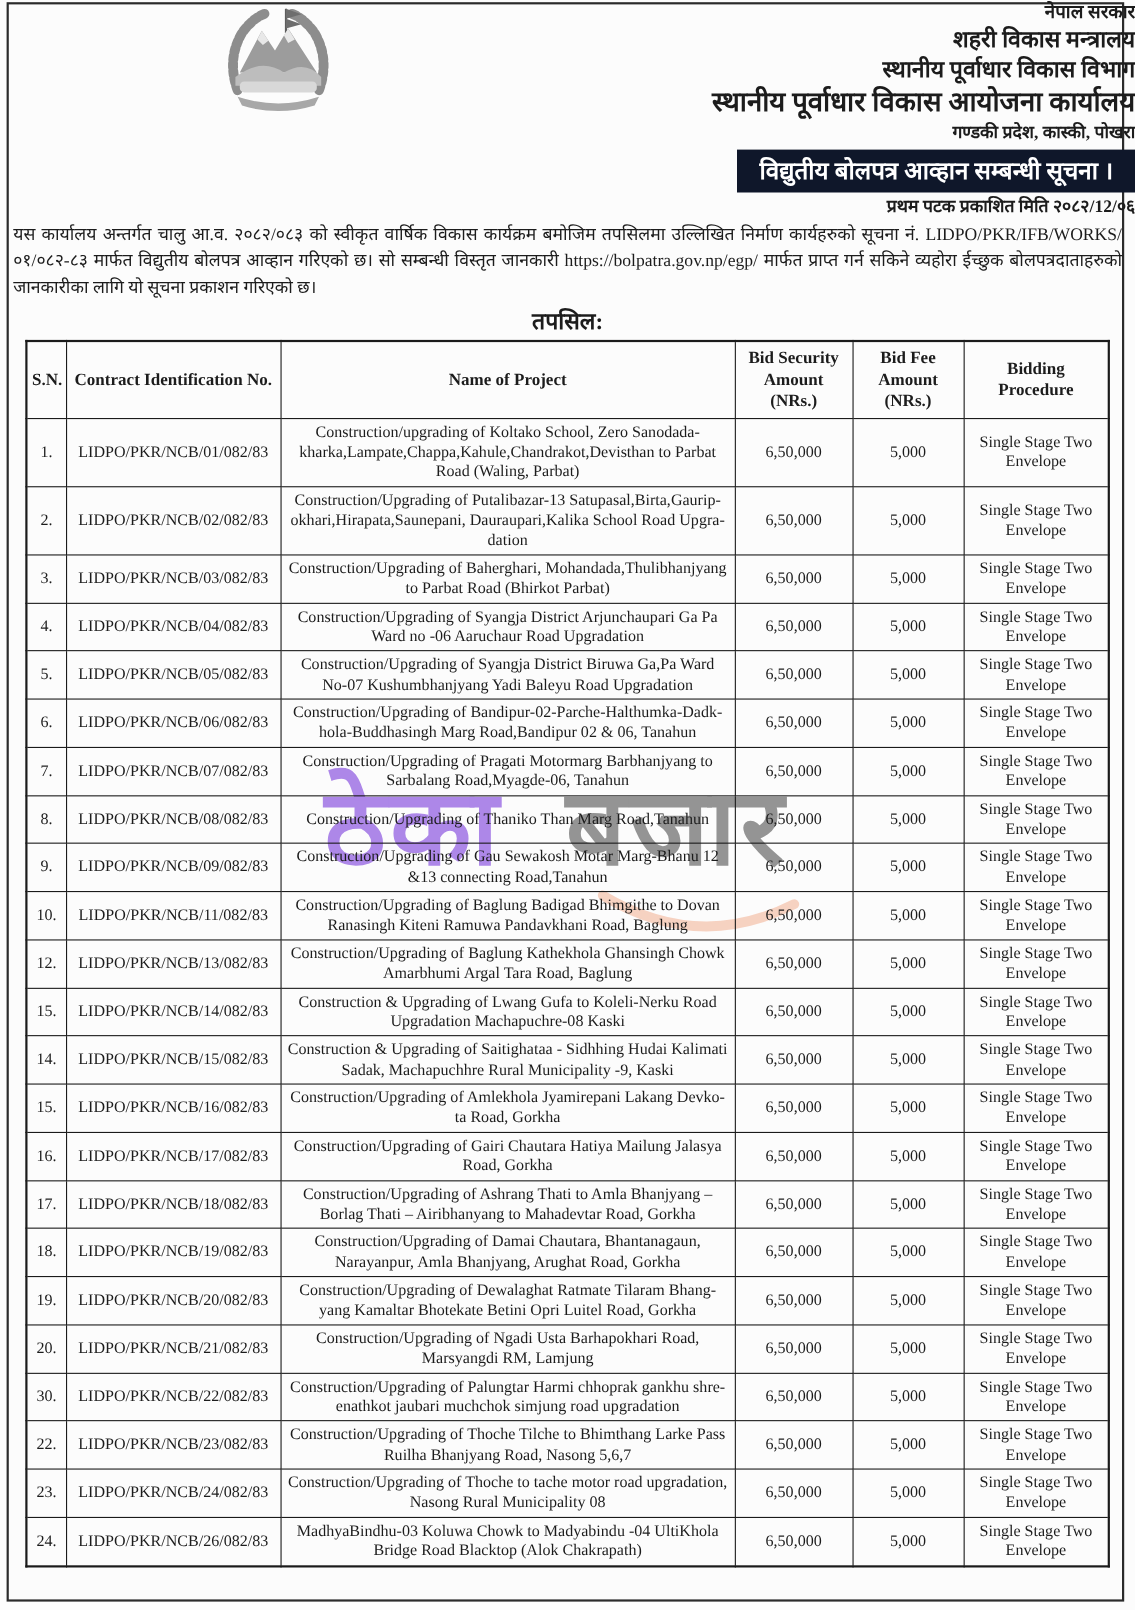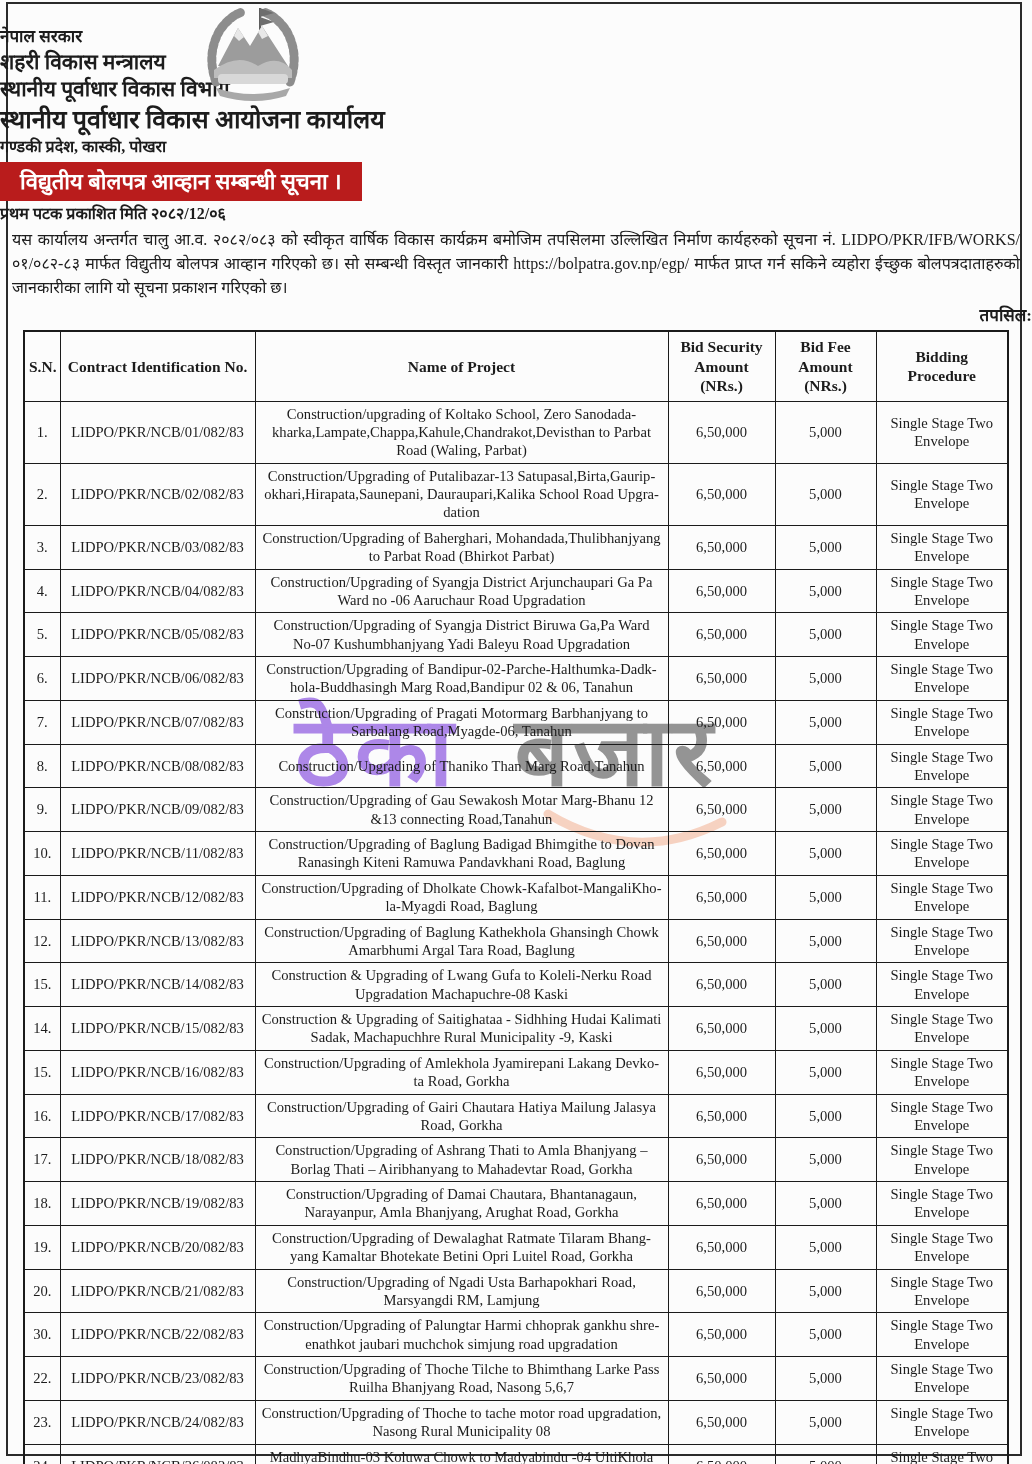--- a/index.html
+++ b/index.html
@@ -7,37 +7,37 @@
     width:1032px;height:1464px;position:relative;background:#fcfcfc;
     font-family:"Liberation Serif","DejaVu Serif",serif;color:#1c1c1c;
     overflow:hidden;
   }
   .frame{
     position:absolute;left:6px;top:2px;width:1016px;height:1454px;
     border:2px solid #2b2b2b;box-sizing:border-box;pointer-events:none;
   }
   .content{position:relative;z-index:2;}
   
-  .header{position:relative;text-align:left;padding-top:26px;}
+  .header{position:relative;text-align:right;padding-top:0;}
   .emblem{position:absolute;left:198px;top:4px;width:110px;height:102px;}
   .h-govt{font-size:17px;font-weight:bold;line-height:1.35;}
   .h-ministry,.h-dept{font-size:21px;font-weight:bold;line-height:1.3;}
   .h-office{font-size:25px;font-weight:bold;line-height:1.3;}
   .h-loc{font-size:16px;font-weight:bold;line-height:1.4;}
   .title-bar{
-    display:inline-block;background:#b91c1c;color:#ffffff;
+    display:inline-block;background:#0f172a;color:#ffffff;
     font-size:22px;font-weight:bold;padding:3px 20px 6px;margin:4px auto 1px;
   }
   .pub-line{font-size:16px;font-weight:bold;}
   
   .intro{
     font-size:16px;line-height:1.5;text-align:justify;
     margin:4px 12px 0 12px;
   }
-  .tapasil{text-align:right;font-weight:bold;font-size:17px;margin:3px 0 4px;}
+  .tapasil{text-align:center;font-weight:bold;font-size:21px;margin:3px 0 4px;}
   
   table.notice{
     width:984px;margin:0 auto;border-collapse:collapse;table-layout:fixed;
     background:transparent;position:relative;z-index:2;
   }
   table.notice th,table.notice td{
     border:1.5px solid #1b1b1b;text-align:center;vertical-align:middle;
     padding:3px 5px;box-sizing:border-box;background:transparent;
   }
   table.notice{border:2.5px solid #1b1b1b;}
@@ -203,28 +203,20 @@
         </tr>
         <tr>
           <td>10.</td>
           <td>LIDPO/PKR/NCB/11/082/83</td>
           <td>Construction/Upgrading of Baglung Badigad Bhimgithe to Dovan Ranasingh Kiteni Ramuwa Pandavkhani Road, Baglung</td>
           <td>6,50,000</td>
           <td>5,000</td>
           <td>Single Stage Two Envelope</td>
         </tr>
         <tr>
-          <td>11.</td>
-          <td>LIDPO/PKR/NCB/12/082/83</td>
-          <td>Construction/Upgrading of Dholkate Chowk-Kafalbot-MangaliKho-la-Myagdi Road, Baglung</td>
-          <td>6,50,000</td>
-          <td>5,000</td>
-          <td>Single Stage Two Envelope</td>
-        </tr>
-        <tr>
           <td>12.</td>
           <td>LIDPO/PKR/NCB/13/082/83</td>
           <td>Construction/Upgrading of Baglung Kathekhola Ghansingh Chowk Amarbhumi Argal Tara Road, Baglung</td>
           <td>6,50,000</td>
           <td>5,000</td>
           <td>Single Stage Two Envelope</td>
         </tr>
         <tr>
           <td>15.</td>
           <td>LIDPO/PKR/NCB/14/082/83</td>

